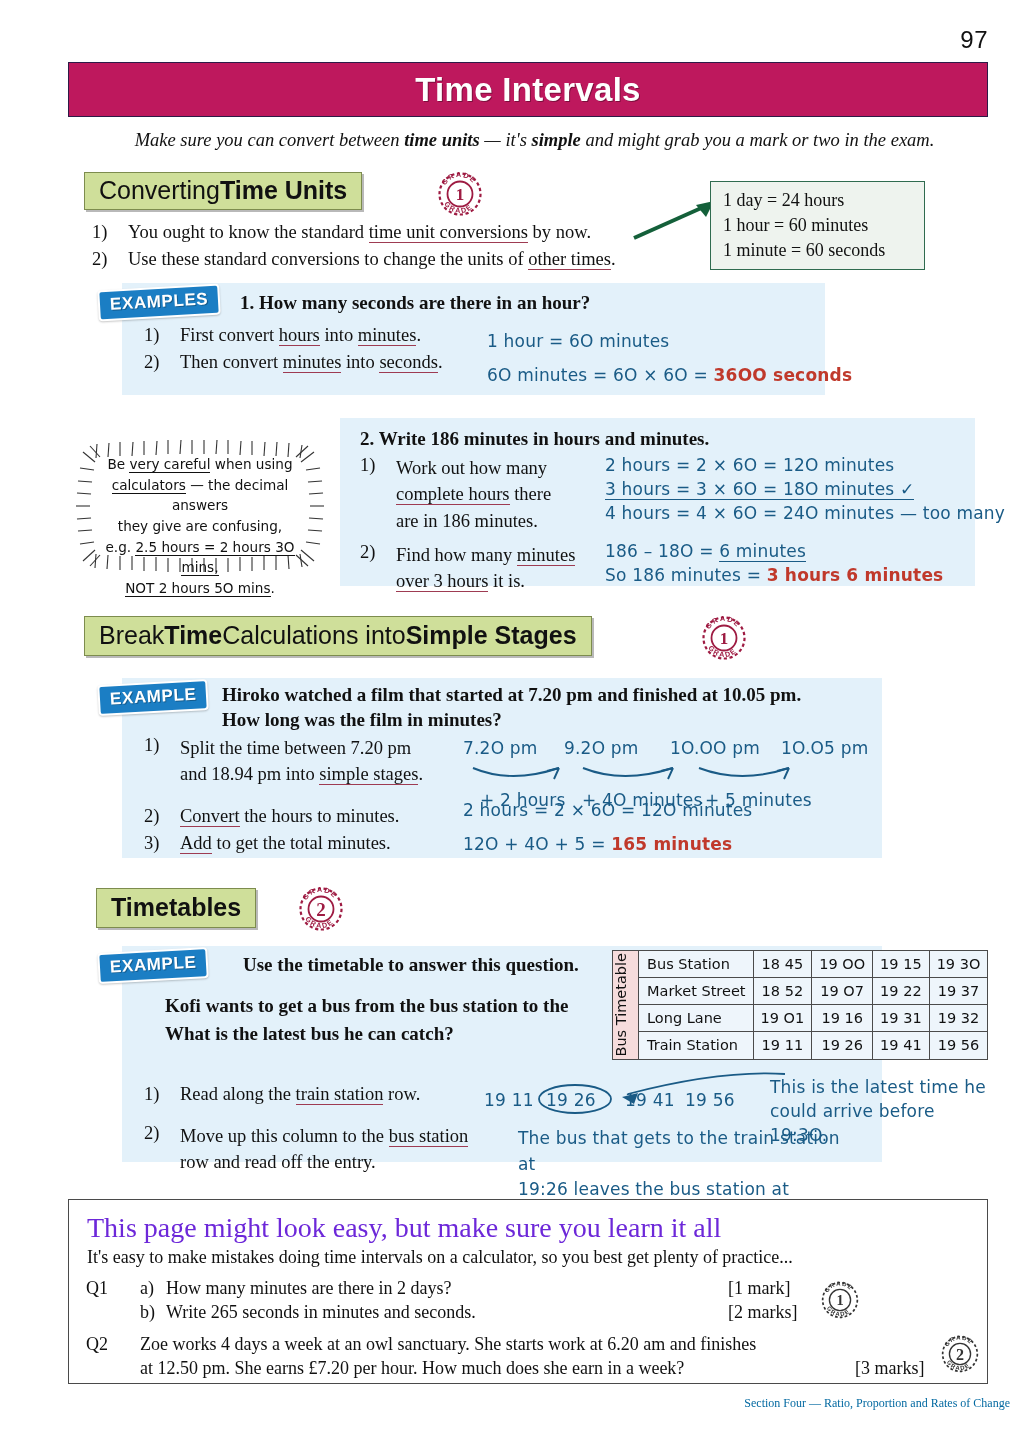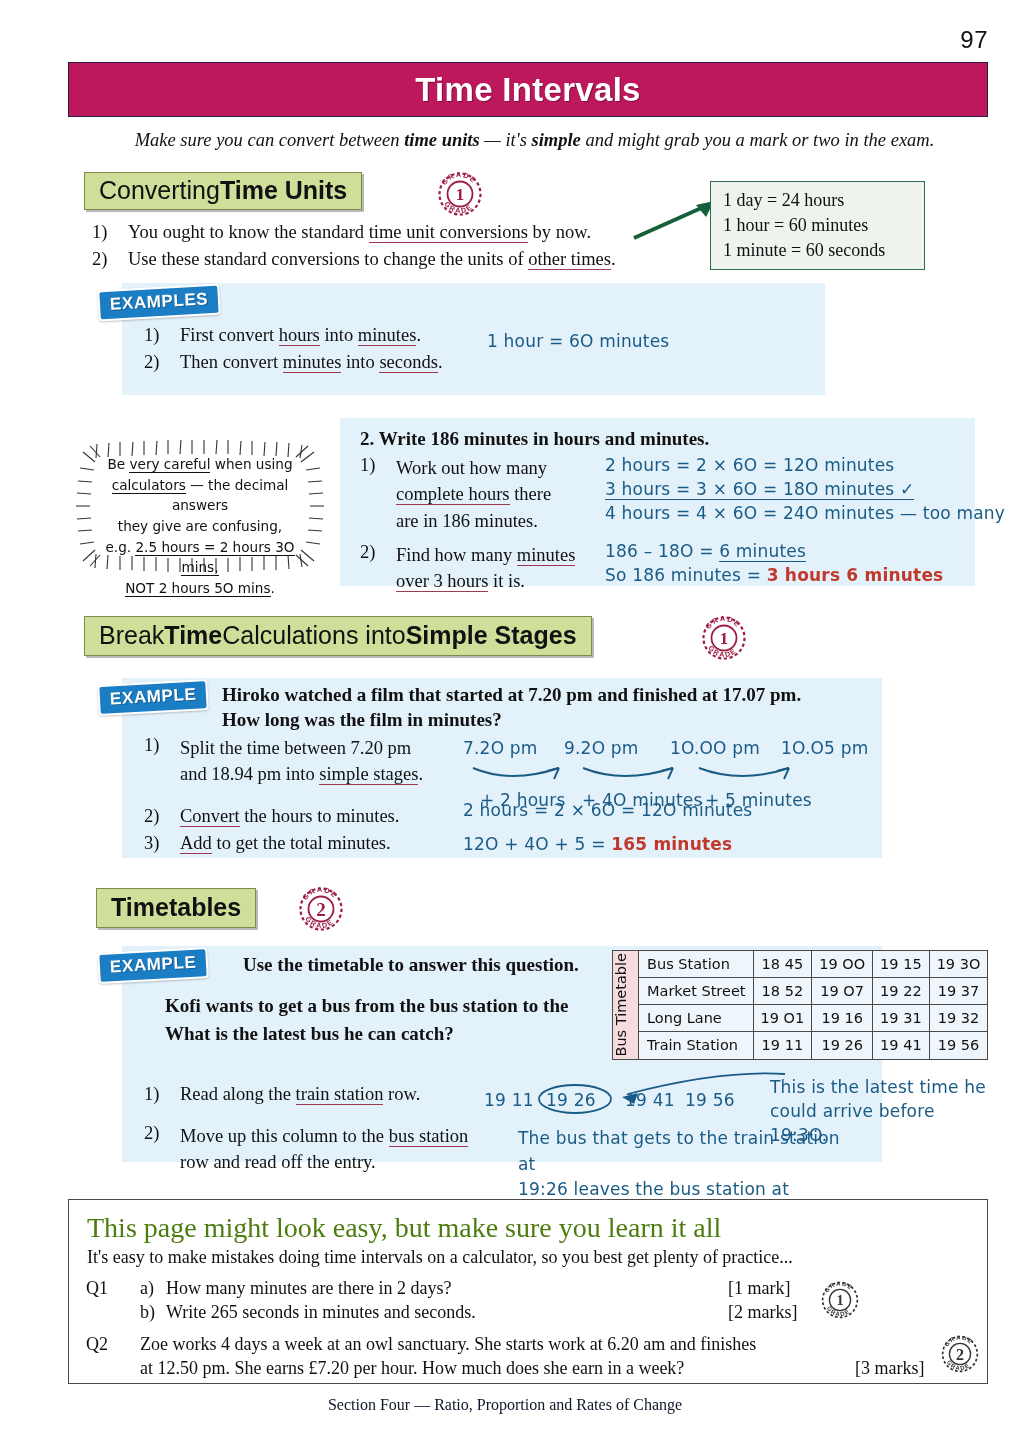--- a/index.html
+++ b/index.html
@@ -159,31 +159,31 @@
 
   
   .summary {
     position:absolute; left:68px; top:1199px; width:920px; height:185px;
     border:1px solid #4a4a4a;
     background:#ffffff;
   }
   .summary h2 {
     margin:0; padding:12px 0 0 18px;
     font-family:"Liberation Serif", serif;
-    font-weight:normal; font-size:28px; color:#4d7c0f;
+    font-weight:normal; font-size:28px; color:#6d28d9;
   }
   .summary .sub {
     padding:3px 0 0 18px; font-size:18px; color:#111;
   }
   .qrow { position:absolute; font-size:18px; color:#111; }
 
   .footer {
     position:absolute; left:0; top:1396px; width:1024px;
-    text-align:center; padding-right:14px;
-    font-size:16px; color:#0f172a;
+    text-align:right; padding-right:14px;
+    font-size:12px; color:#0369a1;
   }
 </style>
 </head>
 <body>
 
 <div class="page">
 
   <div class="page-number">97</div>
 
   <div class="title-banner">
@@ -232,34 +232,36 @@
   </svg>
 
   <div class="factbox">
     <div>1 day = 24 hours</div>
     <div>1 hour = 60 minutes</div>
     <div>1 minute = 60 seconds</div>
   </div>
 
   <div class="panel" style="left:122px; top:283px; width:703px; height:112px;"></div>
   <div class="tag" style="left:98px; top:287px;">EXAMPLES</div>
+  <div class="q-head" style="left:240px; top:290px;">1.   How many seconds are there in an hour?</div>
 
   <div class="numlist" style="left:144px; top:325px; width:330px;">
     <div class="li">
       <span class="num">1)</span>
       <span><span>First convert </span><span class="ul-red">hours</span><span> into </span><span class="ul-red">minutes</span><span>.</span></span>
     </div>
     <div class="li">
       <span class="num">2)</span>
       <span><span>Then convert </span><span class="ul-red">minutes</span><span> into </span><span class="ul-red">seconds</span><span>.</span></span>
     </div>
   </div>
 
   <div class="mathcol hw" style="left:487px; top:331px;">
     <div class="row"><span>1 hour = 6O minutes</span></div>
+    <div class="row" style="margin-top:14px;"><span>6O minutes = 6O × 6O = </span><span class="red">36OO seconds</span></div>
   </div>
 
   <div class="panel" style="left:340px; top:418px; width:635px; height:168px;"></div>
   <div class="q-head" style="left:360px; top:426px;">2.   Write 186 minutes in hours and minutes.</div>
 
   <div class="numlist" style="left:360px; top:455px; width:250px;">
     <div class="li">
       <span class="num">1)</span>
       <span style="line-height:1.42;">
         <span>Work out how many</span><br>
@@ -390,21 +392,21 @@
       <path id="arcBot2" d="M 8 27 A 18 18 0 0 0 44 27" fill="none"></path>
       <text font-family="Liberation Sans, sans-serif" font-size="7.2" font-weight="bold" fill="#9e1b42" letter-spacing="1.6">
         <textPath href="#arcBot2" startOffset="16%">GRADE</textPath>
       </text>
     </svg>
   </div>
 
   <div class="panel" style="left:122px; top:678px; width:760px; height:180px;"></div>
   <div class="tag" style="left:98px; top:682px;">EXAMPLE</div>
   <div class="q-head" style="left:222px; top:682px; width:640px;">
-    <div>Hiroko watched a film that started at 7.20 pm and finished at 17.07 pm.</div>
+    <div>Hiroko watched a film that started at 7.20 pm and finished at 10.05 pm.</div>
     <div>How long was the film in minutes?</div>
   </div>
 
   <div class="numlist" style="left:144px; top:735px; width:310px;">
     <div class="li">
       <span class="num">1)</span>
       <span style="line-height:1.42;">
         <span>Split the time between 7.20 pm</span><br>
         <span>and 18.94 pm into </span><span class="ul-red">simple stages</span><span>.</span>
       </span>

